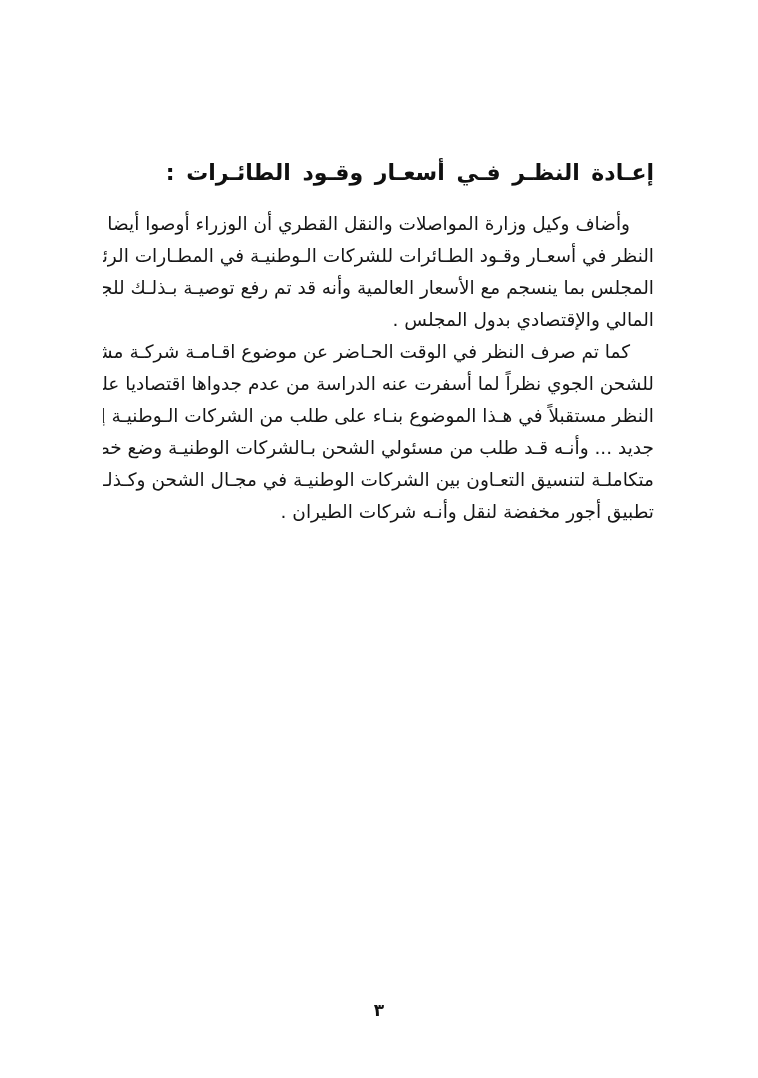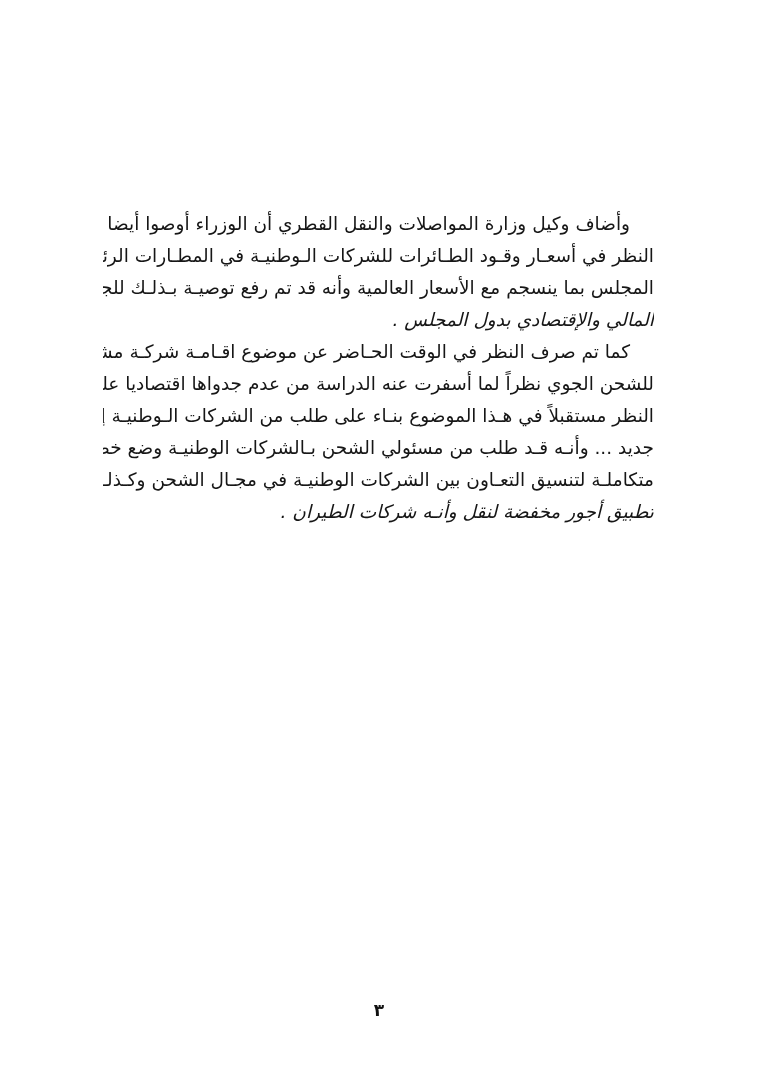--- a/index.html
+++ b/index.html
@@ -50,38 +50,38 @@
     text-align-last: justify;
     white-space: nowrap;
     overflow: hidden;
   }
   .line.indent {
     padding-right: 24px;
   }
   .line.last {
     text-align: right;
     text-align-last: right;
-    font-style: italic;
   }
   .page-number {
     position: absolute;
     top: 1000px;
     left: 0;
     width: 100%;
     text-align: center;
     font-size: 17px;
     font-weight: bold;
     color: #101010;
   }
 </style>
 </head>
 <body>
 
 <div class="page">
 
+  <h1 class="doc-title">إعـادة النظـر فـي أسعـار وقـود الطائـرات :</h1>
 
   <div class="body-text">
 
     <div>
       <div class="line indent">وأضاف وكيل وزارة المواصلات والنقل القطري أن الوزراء أوصوا أيضا بإعـادة</div>
       <div class="line">النظر في أسعـار وقـود الطـائرات للشركات الـوطنيـة في المطـارات الرئيسيـة بـدول</div>
       <div class="line">المجلس بما ينسجم مع الأسعار العالمية وأنه قد تم رفع توصيـة بـذلـك للجنـة التعـاون</div>
       <div class="line last">المالي والإقتصادي بدول المجلس .</div>
     </div>
 

